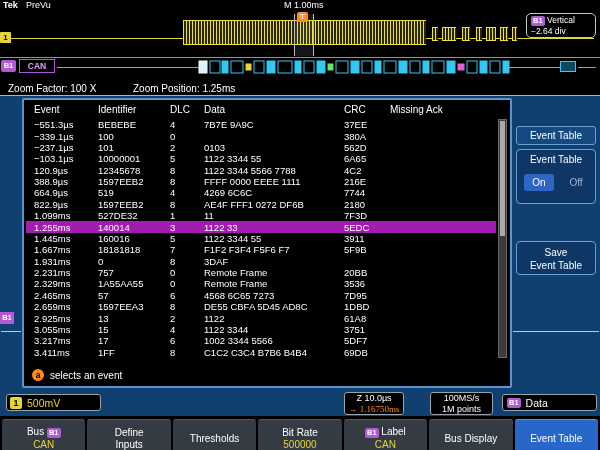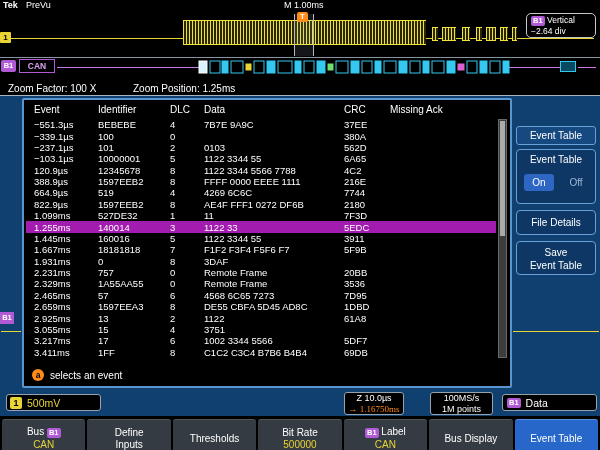--- a/index.html
+++ b/index.html
@@ -332,20 +332,21 @@
           <span class="c-id">13</span>
           <span class="c-dlc">2</span>
           <span class="c-data">1122</span>
           <span class="c-crc">61A8</span>
           <span class="c-ack"></span>
         </div>
         <div class="trow">
           <span class="c-time">3.055ms</span>
           <span class="c-id">15</span>
           <span class="c-dlc">4</span>
+          <span class="c-data">1122 3344</span>
           <span class="c-crc">3751</span>
           <span class="c-ack"></span>
         </div>
         <div class="trow">
           <span class="c-time">3.217ms</span>
           <span class="c-id">17</span>
           <span class="c-dlc">6</span>
           <span class="c-data">1002 3344 5566</span>
           <span class="c-crc">5DF7</span>
           <span class="c-ack"></span>
@@ -367,21 +368,20 @@
       <span class="note-text">selects an event</span>
     </div>
   </div>
 
   <div class="sm-btn sm-title">Event Table</div>
   <div class="sm-btn sm-toggle">
     <div class="sm-toggle-label">Event Table</div>
     <div class="sm-on">On</div>
     <div class="sm-off">Off</div>
   </div>
-  <div class="sm-btn sm-file">File Details</div>
   <div class="sm-btn sm-save">
     <div>Save</div>
     <div>Event Table</div>
   </div>
 
   <div class="sb-box sb-ch1">
     <span class="ch-badge">1</span>
     <span class="ch-scale">500mV</span>
   </div>
   <div class="sb-box sb-z">

